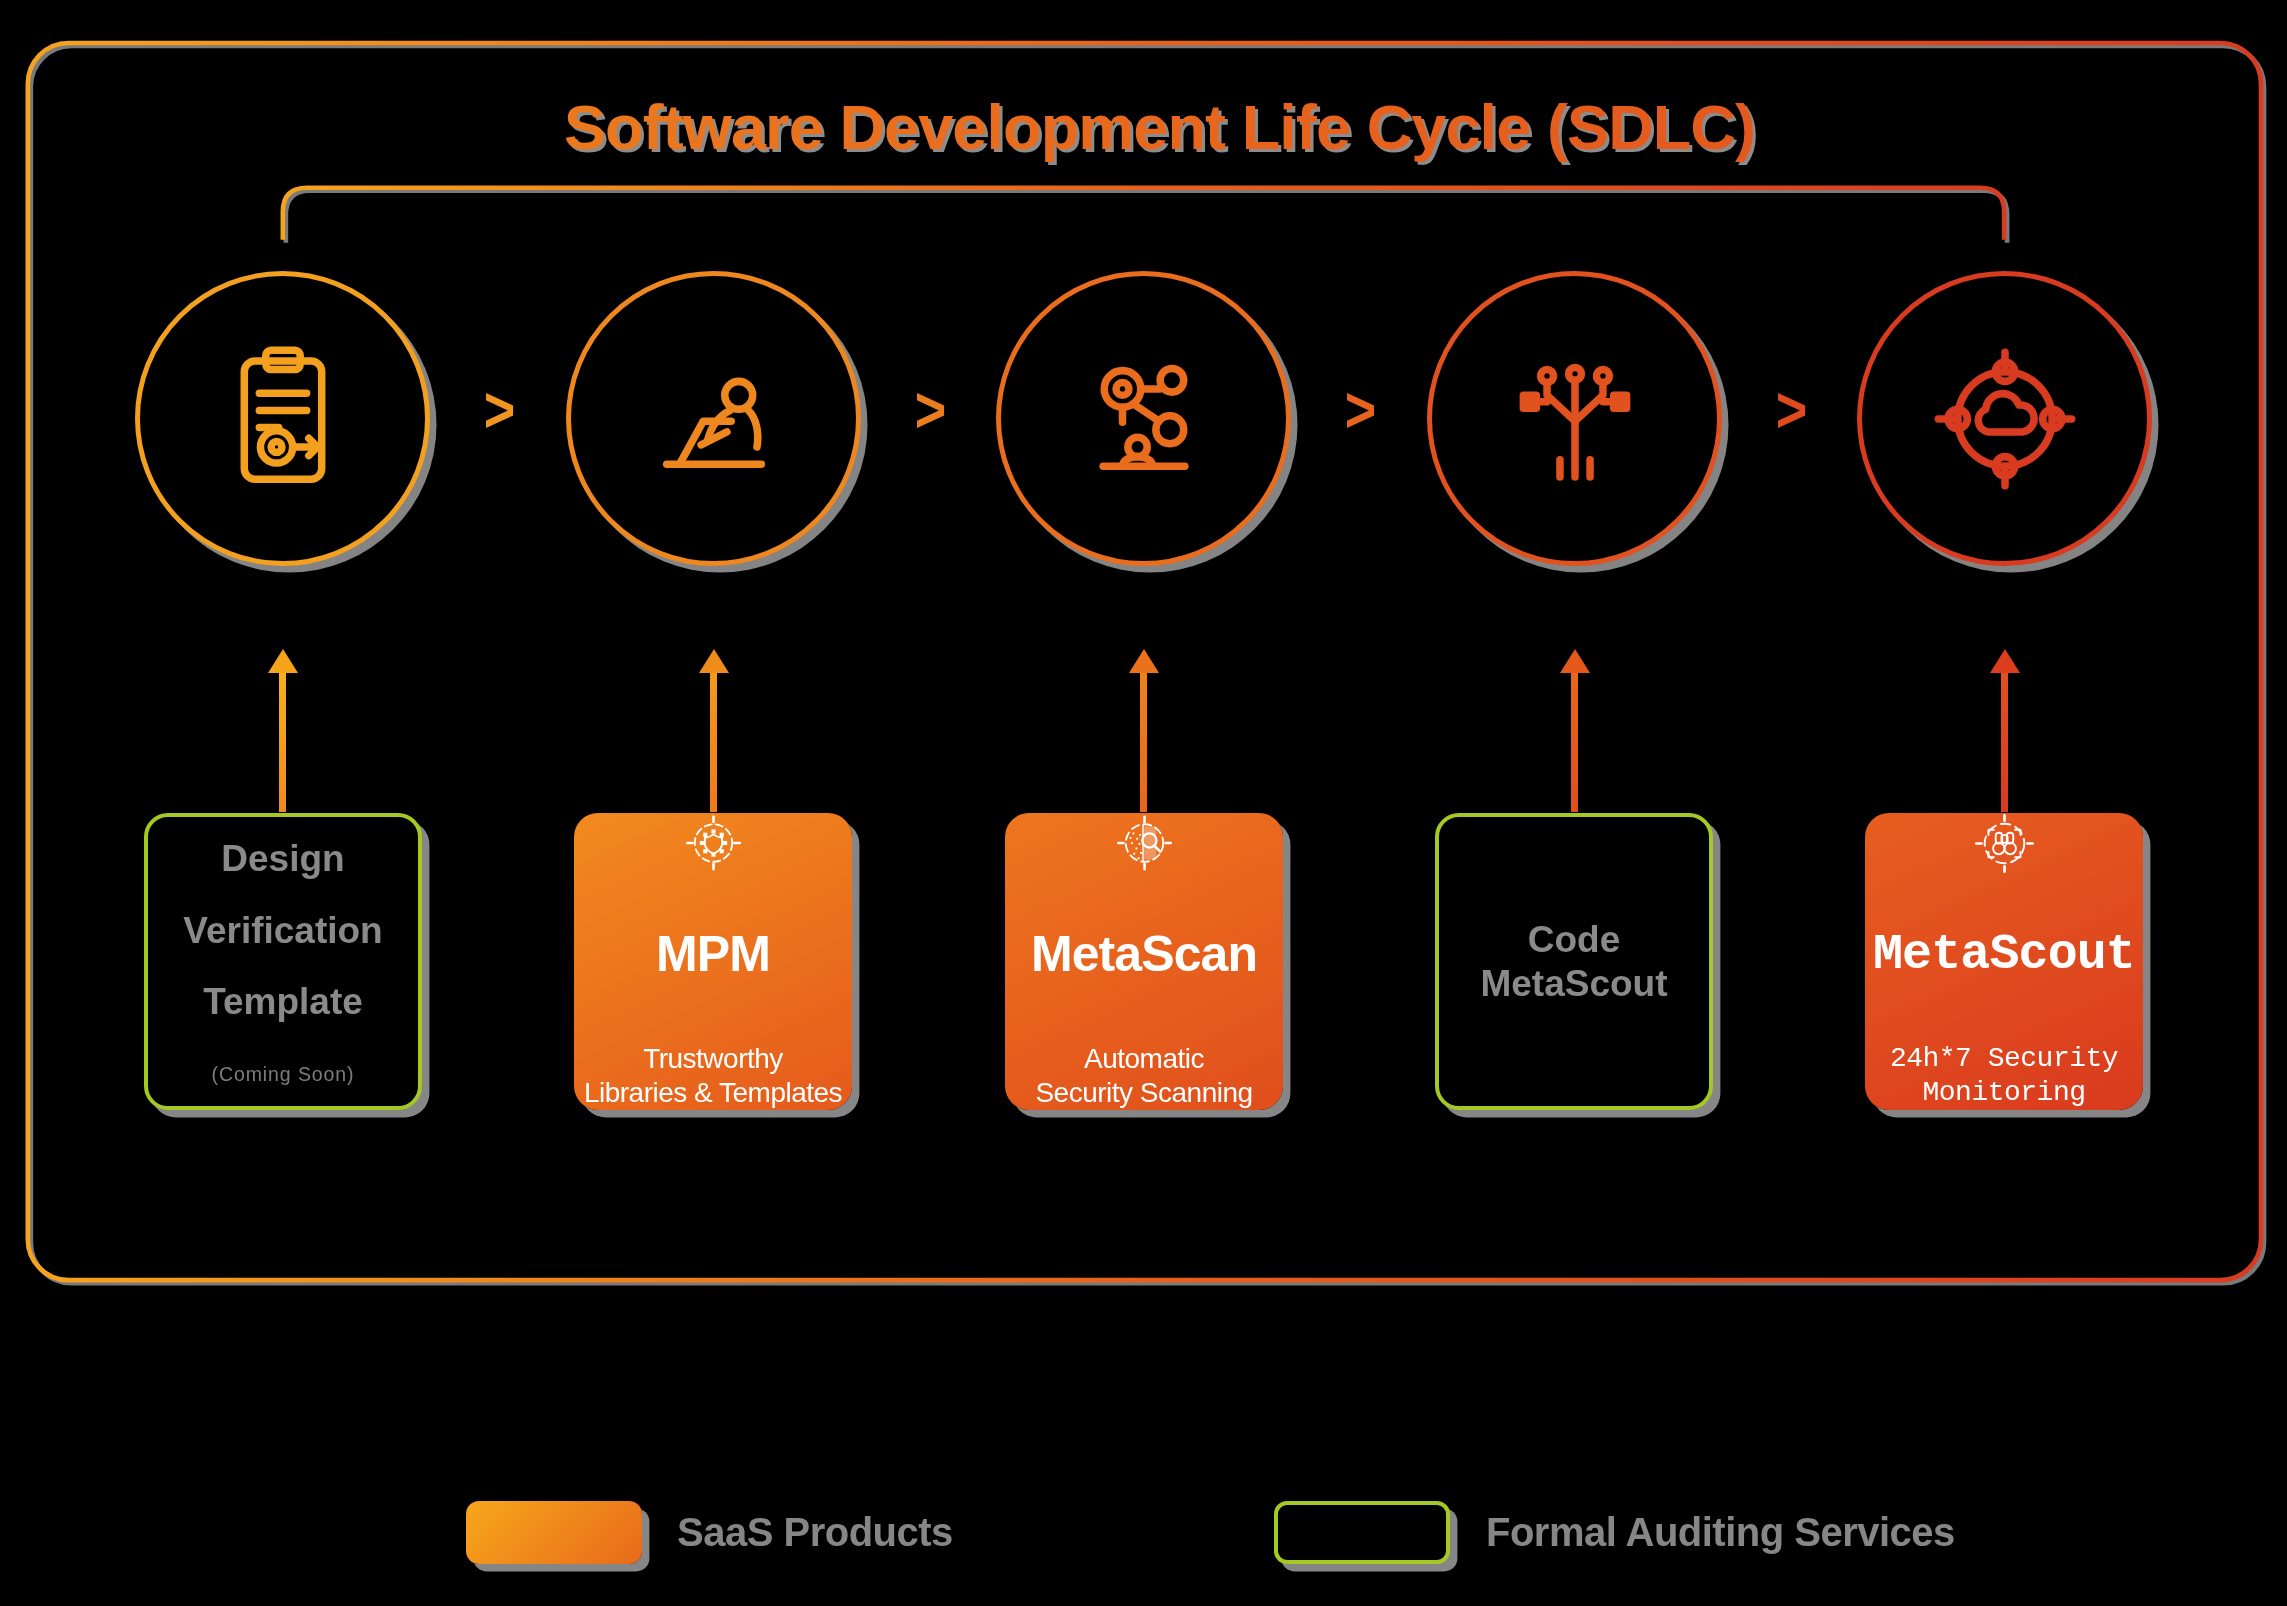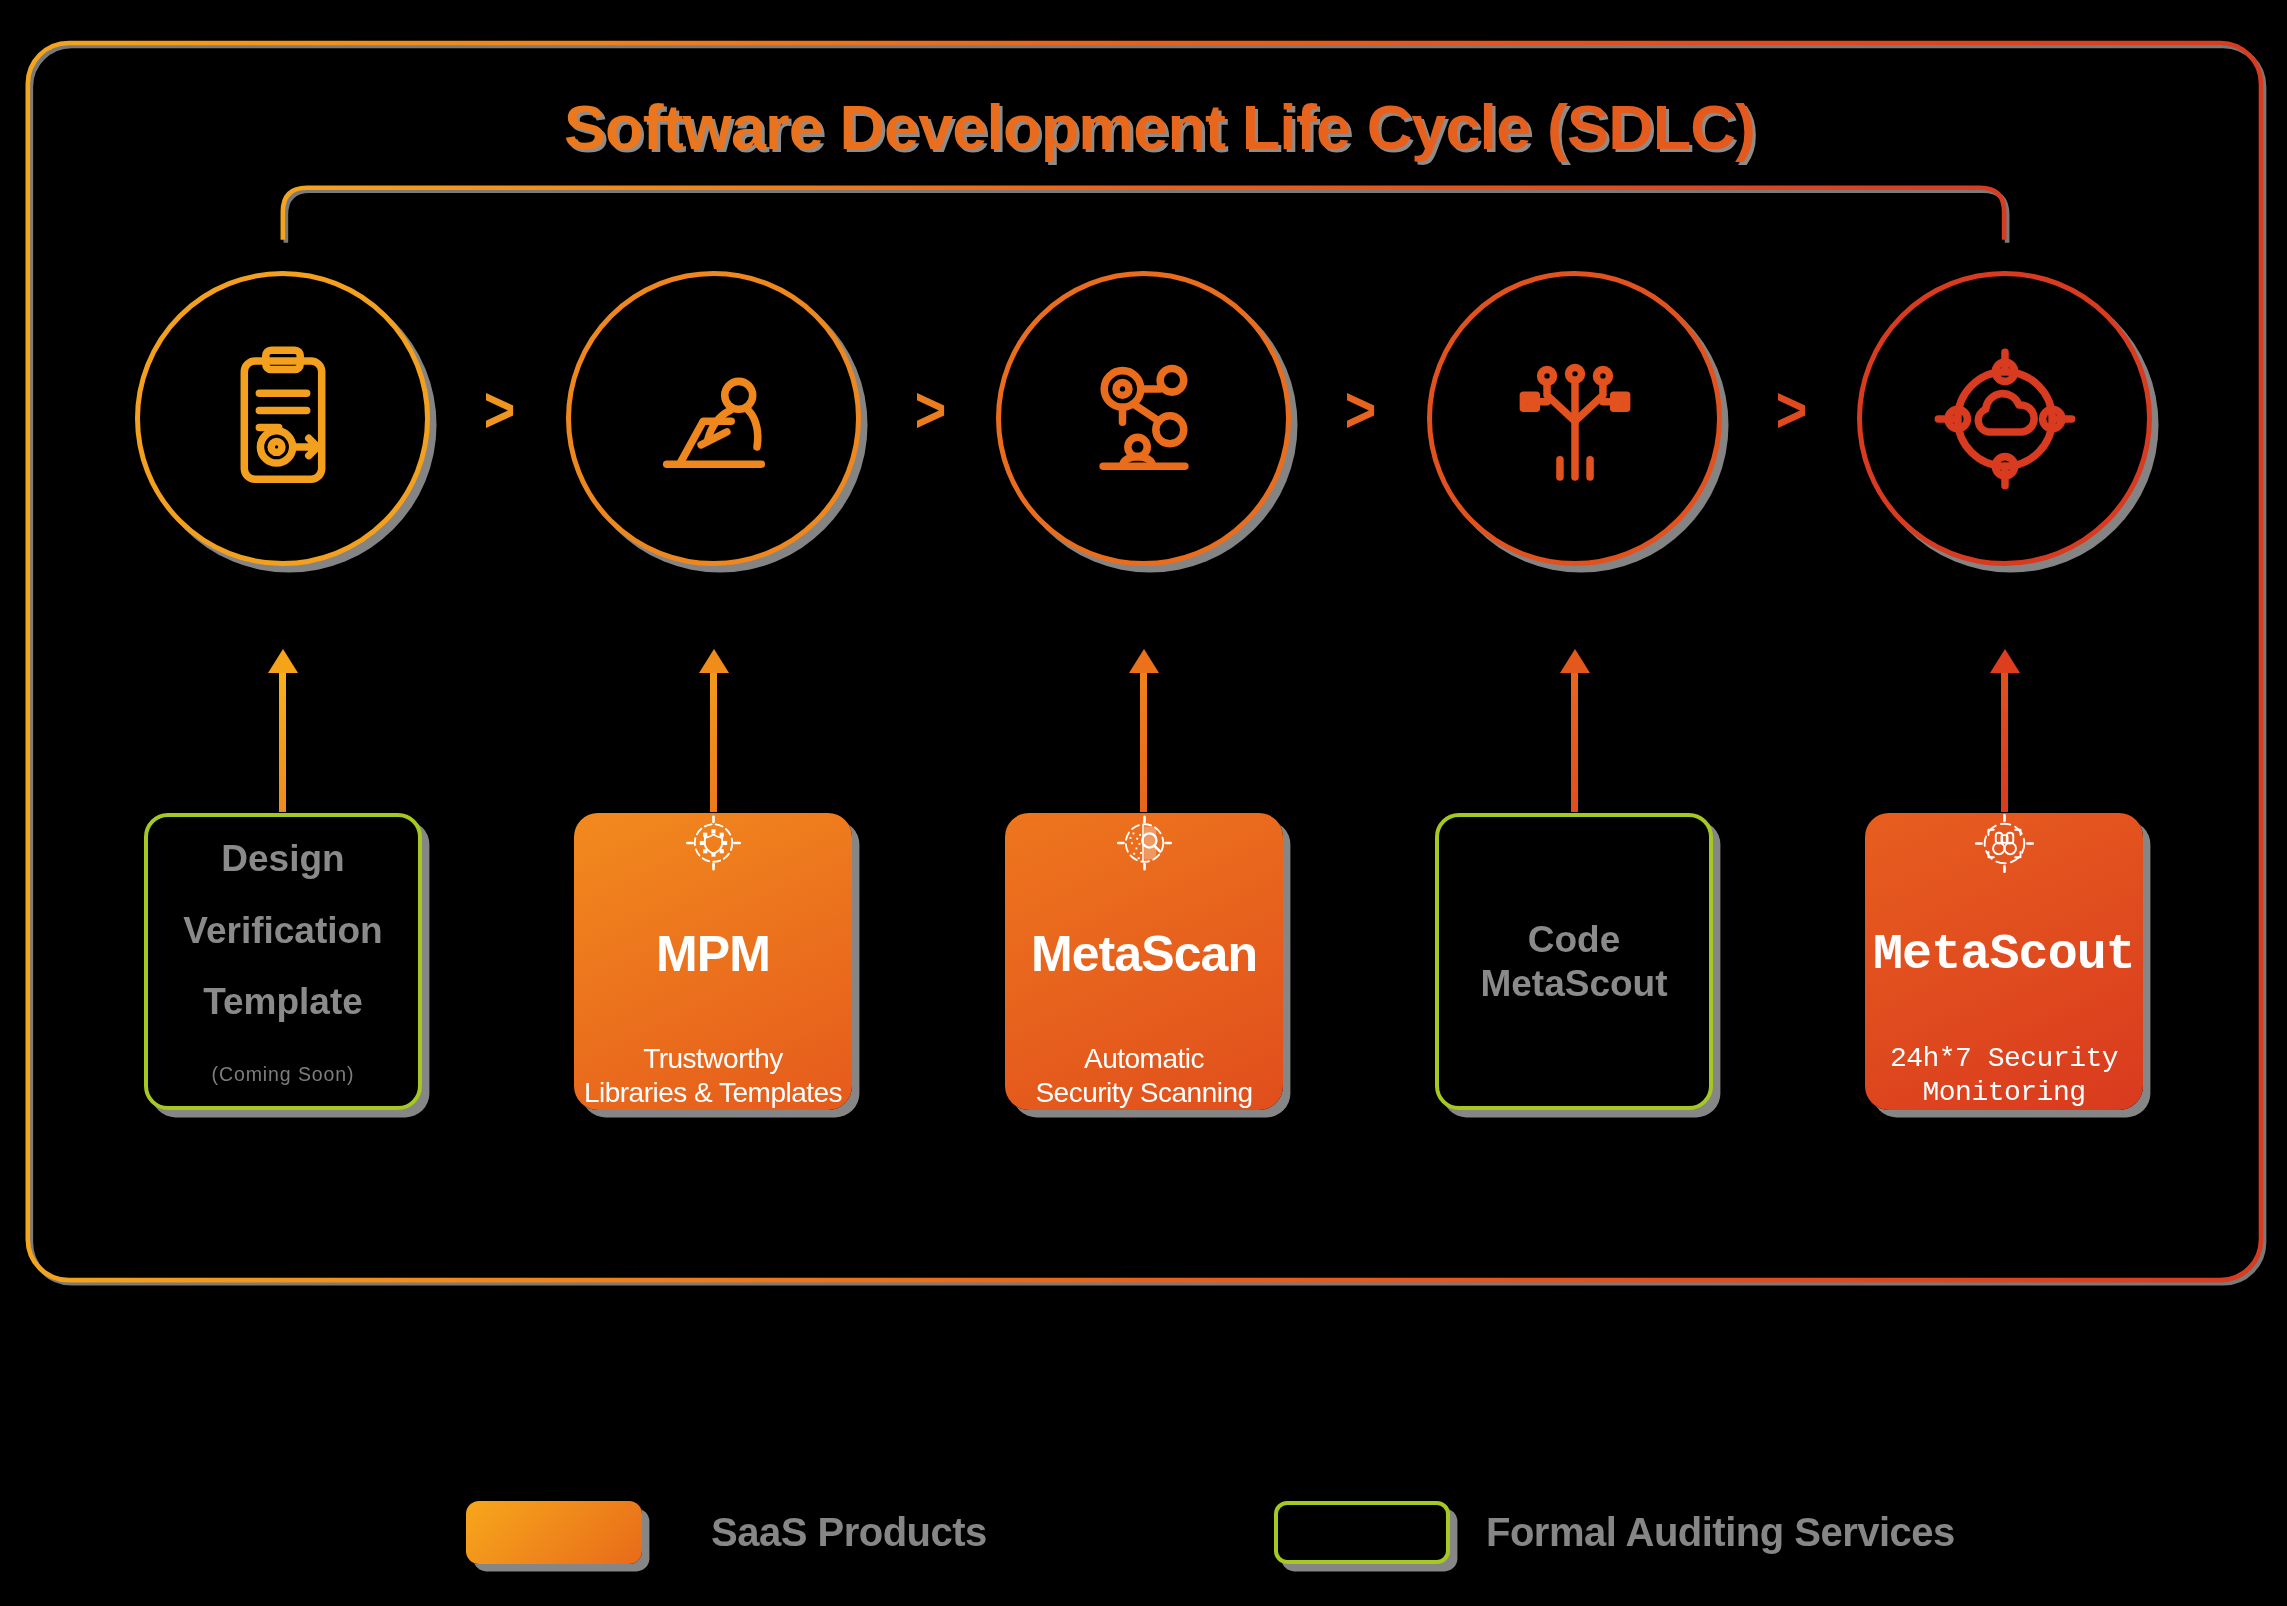--- a/index.html
+++ b/index.html
@@ -264,18 +264,18 @@
     </svg>
     <div class="pname">MetaScout</div>
     <div class="psub">
       <div>24h*7 Security</div>
       <div>Monitoring</div>
     </div>
   </div>
 
 
   <div class="legend-swatch orange" style="left:466px;"></div>
-  <div class="legend-label" style="left:677px;margin-left:34px;">SaaS Products</div>
+  <div class="legend-label" style="left:677px;">SaaS Products</div>
   <div class="legend-swatch green" style="left:1274px;"></div>
   <div class="legend-label" style="left:1486px;">Formal Auditing Services</div>
 
 </div>
 
 
 </body></html>

